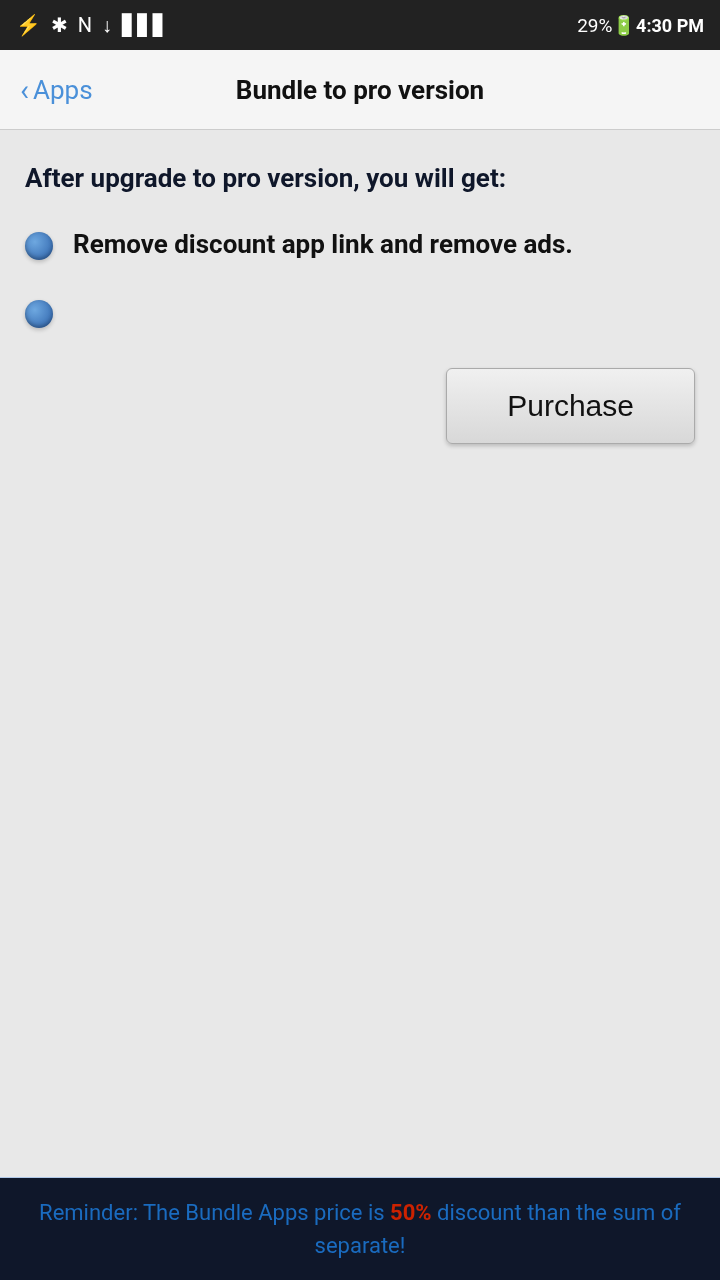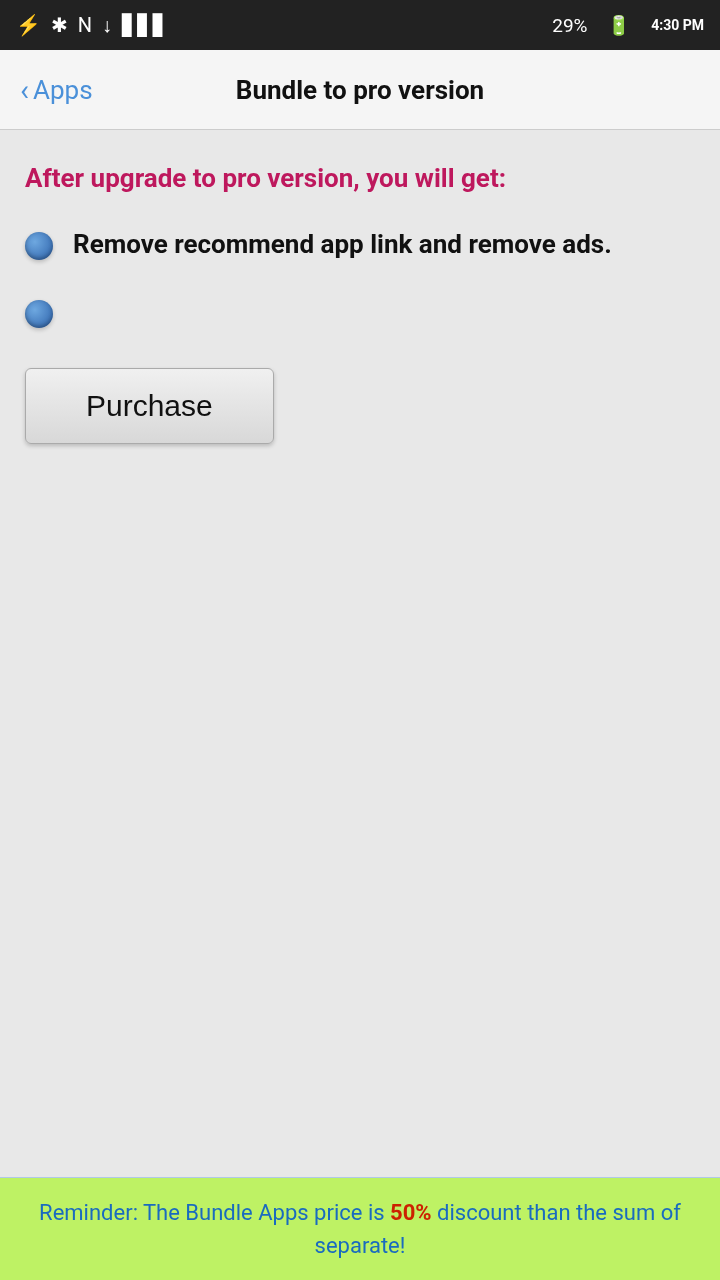--- a/index.html
+++ b/index.html
@@ -26,25 +26,25 @@
       font-size: 20px;
     }
     .status-bar-left {
       display: flex;
       align-items: center;
       gap: 10px;
     }
     .status-bar-right {
       display: flex;
       align-items: center;
-      gap: 20px;
+      gap: 0;
       font-size: 19px;
     }
     .status-time {
-      font-size: 14px;
+      font-size: 18px;
       font-weight: bold;
     }
 
     
     .nav-bar {
       width: 720px;
       height: 80px;
       background: #f5f5f5;
       border-bottom: 1px solid #ccc;
       display: flex;
@@ -77,21 +77,21 @@
     
     .content {
       padding: 30px 25px 20px 25px;
       background: #e8e8e8;
       min-height: calc(1280px - 50px - 80px - 90px);
     }
 
     .intro-text {
       font-size: 26px;
       font-weight: bold;
-      color: #be185d;
+      color: #0f172a;
       margin-bottom: 30px;
       line-height: 1.4;
     }
 
     .feature-list {
       margin-bottom: 40px;
     }
 
     .feature-item {
       display: flex;
@@ -113,42 +113,42 @@
     .feature-text {
       font-size: 26px;
       font-weight: bold;
       color: #111;
       line-height: 1.45;
     }
 
     
     .purchase-container {
       display: flex;
-      justify-content: flex-start;
+      justify-content: flex-end;
       margin-top: 20px;
     }
 
     .purchase-btn {
       background: linear-gradient(to bottom, #f0f0f0, #d8d8d8);
       border: 1px solid #aaa;
       border-radius: 6px;
       padding: 20px 60px;
       font-size: 30px;
       color: #111;
       cursor: pointer;
       box-shadow: 0 2px 4px rgba(0,0,0,0.2);
     }
 
     
     .footer-banner {
       position: absolute;
       bottom: 0;
       left: 0;
       width: 720px;
-      background: #bef264;
+      background: #0f172a;
       border-top: 1px solid #b0c8e8;
       padding: 18px 20px;
       text-align: center;
       min-height: 90px;
       display: flex;
       align-items: center;
       justify-content: center;
     }
 
     .footer-text {
@@ -189,21 +189,21 @@
 </div>
 
 <div class="content">
 
   <p class="intro-text">After upgrade to pro version, you will get:</p>
 
   <div class="feature-list">
 
     <div class="feature-item">
       <div class="bullet"></div>
-      <span class="feature-text">Remove recommend app link and remove ads.</span>
+      <span class="feature-text">Remove discount app link and remove ads.</span>
     </div>
 
     <div class="feature-item">
       <div class="bullet"></div>
     </div>
 
   </div>
 
   <div class="purchase-container">
     <button class="purchase-btn">Purchase</button>

